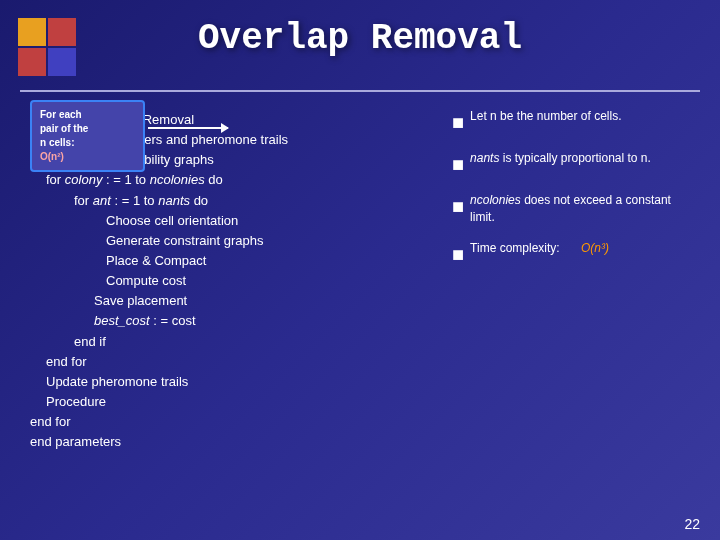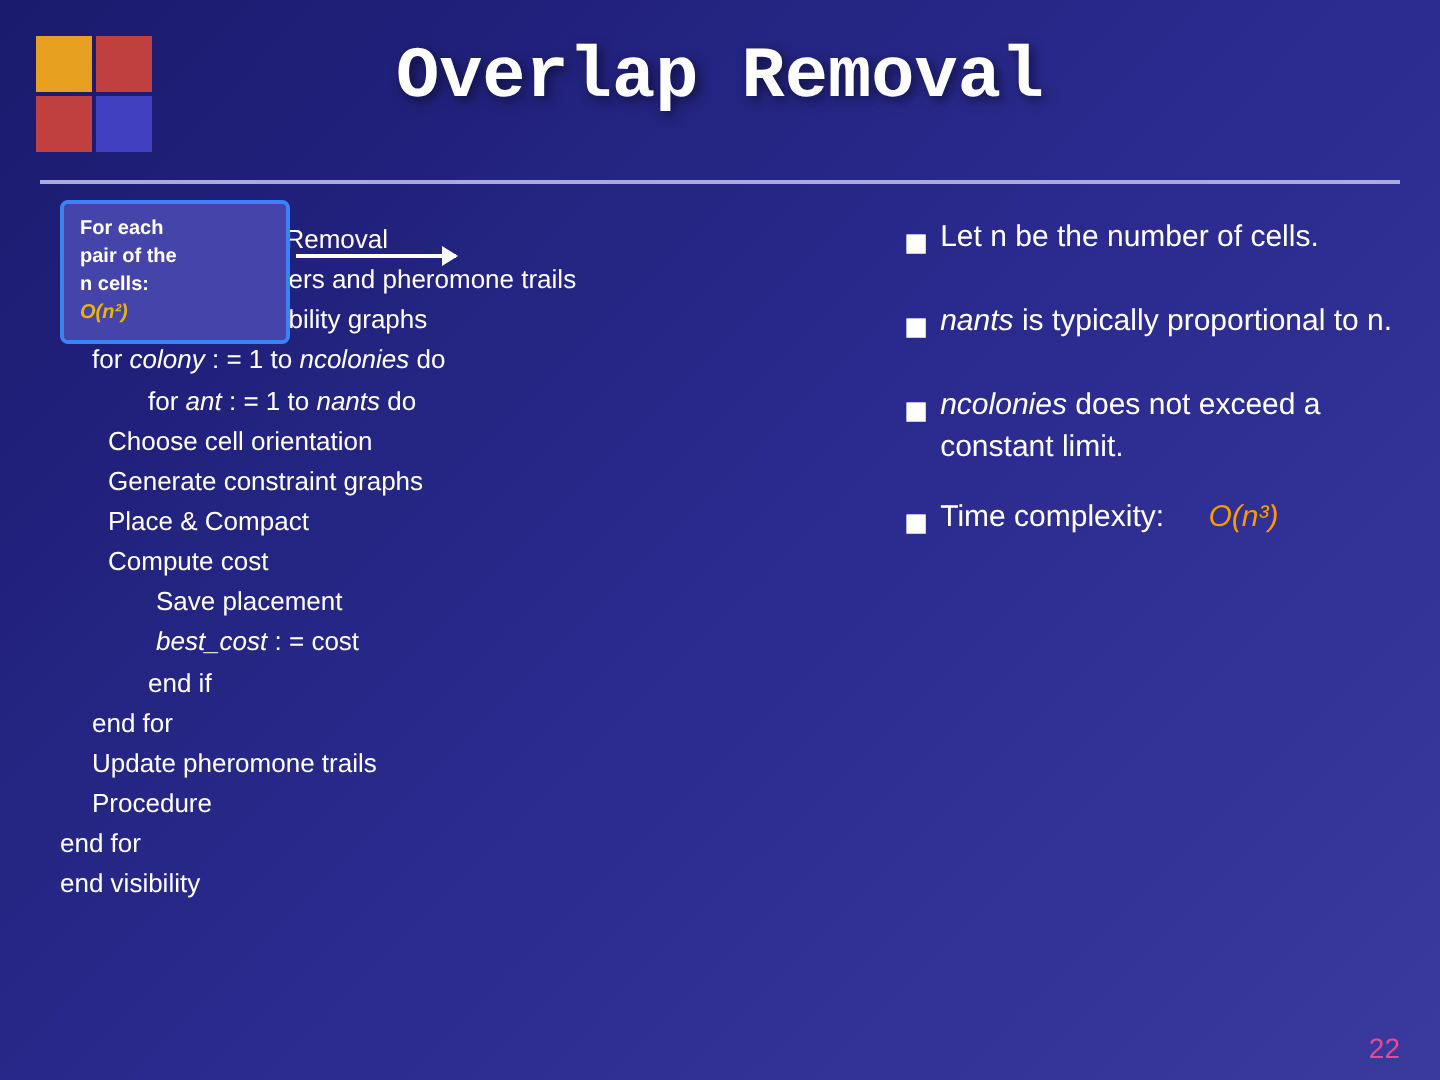--- a/index.html
+++ b/index.html
@@ -99,22 +99,22 @@
       color: #ffffff;
       line-height: 1.55;
       font-family: Arial, sans-serif;
     }
 
     .code-line {
       white-space: nowrap;
     }
     .indent1 { margin-left: 16px; }
     .indent2 { margin-left: 44px; }
-    .indent3 { margin-left: 24px; }
-    .indent4 { margin-left: 48px; }
+    .indent3 { margin-left: 76px; }
+    .indent4 { margin-left: 64px; }
 
     
     .for-each-box {
       position: absolute;
       top: 100px;
       left: 30px;
       width: 115px;
       background: #4444aa;
       border: 2px solid #3b82f6;
       border-radius: 4px;
@@ -168,29 +168,29 @@
     }
 
     .bullet {
       font-size: 20px;
       margin-right: 6px;
       line-height: 1.4;
       flex-shrink: 0;
     }
 
     .bullet-text {
-      font-size: 15px;
+      font-size: 12px;
       line-height: 1.4;
     }
     .orange-text { color: #ff9900; font-style: italic; margin-left: 18px; }
     .slide-number {
       position: absolute;
       bottom: 8px;
       right: 20px;
-      color: #ec4899;
+      color: #ffffff;
       font-size: 14px;
     }
   </style>
 </head>
 <body>
 
 <div class="background"></div>
 
 <div class="deco-squares">
   <div class="sq1"></div>
@@ -217,21 +217,21 @@
     <div class="code-line indent3">Generate constraint graphs</div>
     <div class="code-line indent3">Place &amp; Compact</div>
     <div class="code-line indent3">Compute cost</div>
     <div class="code-line indent4">Save placement</div>
     <div class="code-line indent4"><em>best_cost</em> : = cost</div>
     <div class="code-line indent2">end if</div>
     <div class="code-line indent1">end for</div>
     <div class="code-line indent1">Update pheromone trails</div>
     <div class="code-line indent1">Procedure</div>
     <div class="code-line">end for</div>
-    <div class="code-line">end visibility</div>
+    <div class="code-line">end parameters</div>
   </div>
 
   <div class="right-panel">
     <ul>
       <li>
         <span class="bullet">■</span>
         <span class="bullet-text">Let n be the number of cells.</span>
       </li>
       <li>
         <span class="bullet">■</span>
@@ -246,18 +246,18 @@
         <span class="bullet-text">Time complexity: <span class="orange-text">O(n³)</span></span>
       </li>
     </ul>
   </div>
 </div>
 
 <div class="for-each-box">
   <span>For each</span><br>
   <span>pair of the</span><br>
   <span>n cells:</span><br>
-  <span style="color:#eab308;font-style:italic;">O(n²)</span>
+  <span style="color:#fca5a5;">O(n²)</span>
 </div>
 
 <div class="arrow-line"></div>
 
 <div class="slide-number">22</div>
 
 </body></html>

